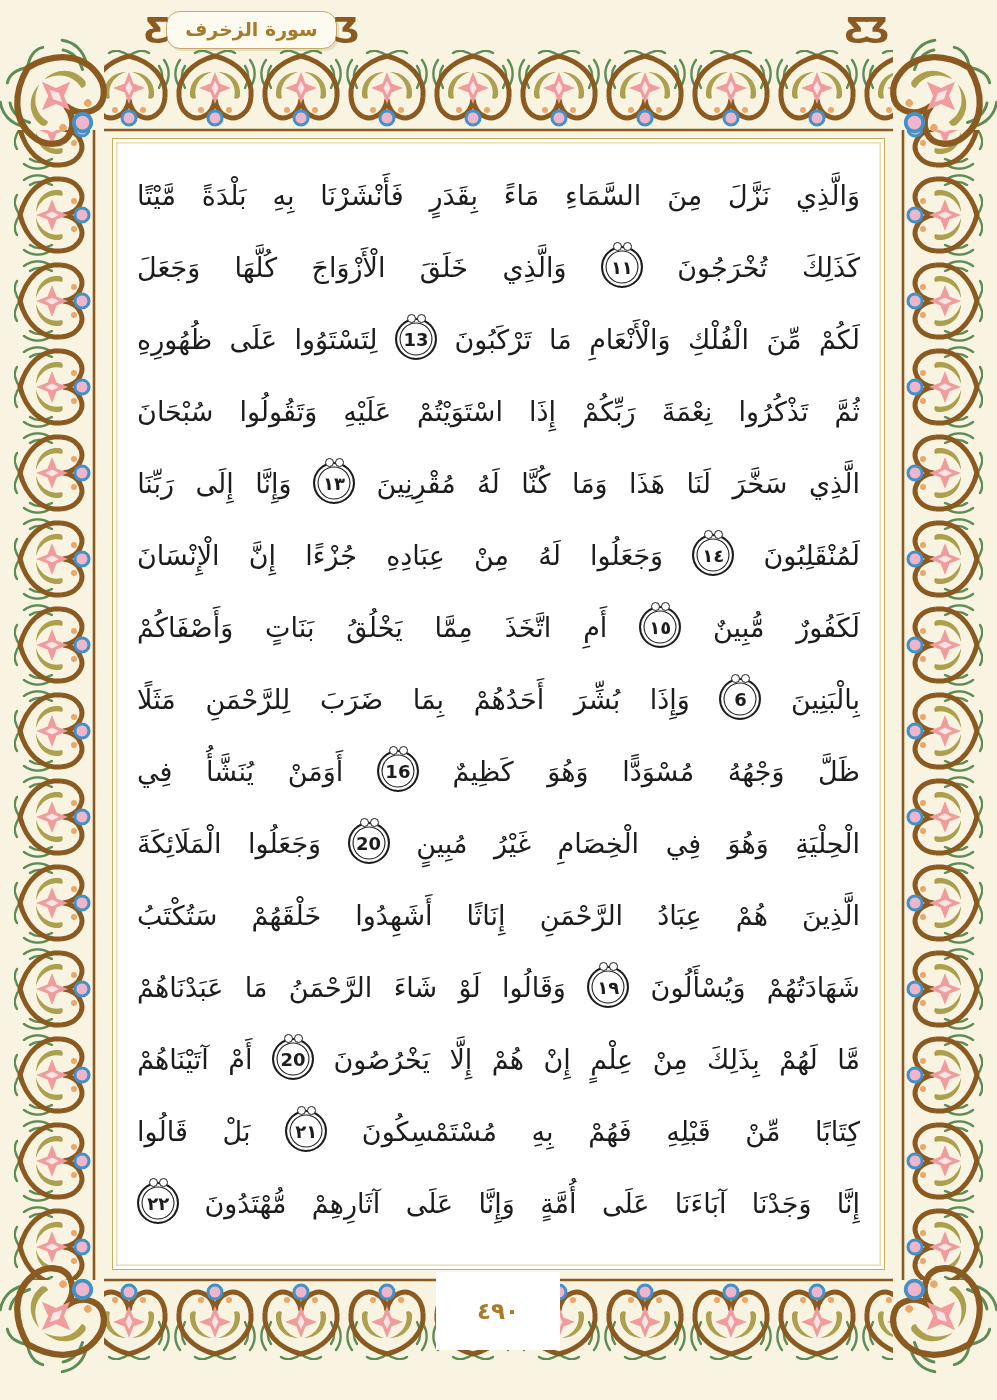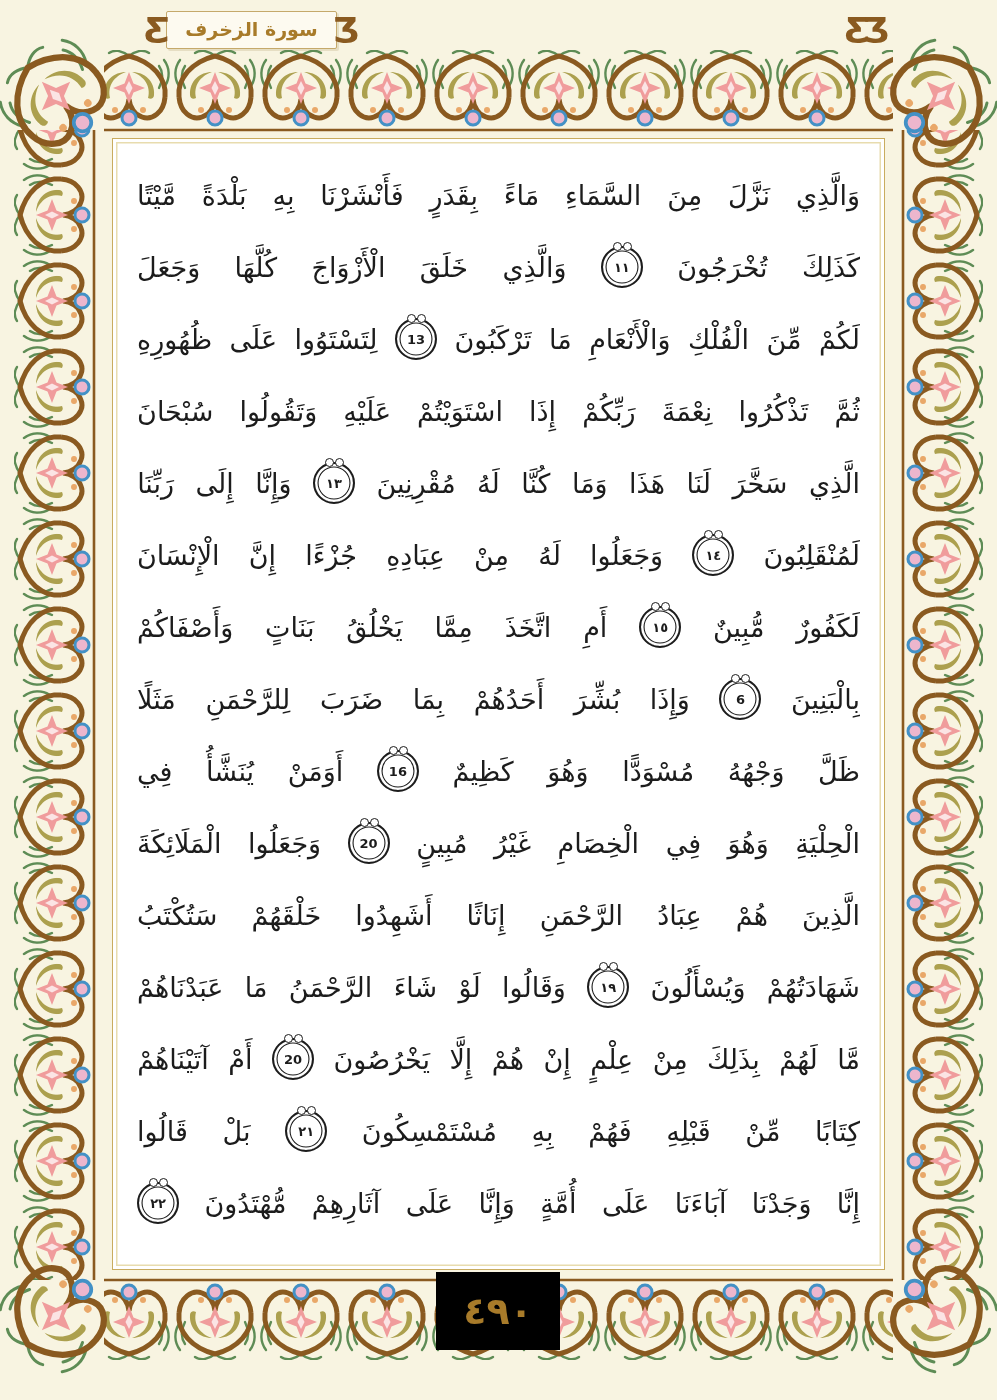--- a/index.html
+++ b/index.html
@@ -6,21 +6,21 @@
   body{width:997px;height:1400px;position:relative;background:var(--page-bg,#F8F4E1);
        font-family:"DejaVu Sans",sans-serif;overflow:hidden;}
   .page{position:absolute;inset:0;}
 
   
   .cartouche{position:absolute;top:8px;display:flex;align-items:center;direction:ltr;height:44px;}
   .cartouche .bracket{color:var(--brown,#8A5A20);font-size:34px;font-weight:700;line-height:1;
        margin:0 -4px;z-index:2;user-select:none;}
   .cartouche .label-box{border:1.3px solid var(--cartouche-border,#C5A96B);
        background:#FDFAF0;color:var(--gold,#A87B2A);font-size:19px;font-weight:700;
-       padding:6px 18px 8px;border-radius:2px;white-space:nowrap;
+       padding:6px 18px 8px;border-radius:14px;white-space:nowrap;
        box-shadow:2px 2px 0 rgba(150,120,60,.18);}
   .cartouche.left{left:148px;}
   .cartouche.right{right:112px;}
 
   
   .border-svg{position:absolute;left:0;top:0;z-index:1;}
   .heart{stroke:var(--brown,#8A5A20);stroke-width:5;fill:none;stroke-linecap:round;}
   .bline{stroke:var(--brown,#8A5A20);stroke-width:2.6;fill:none;}
   .olv{fill:var(--olive,#ACA04E);}
   .pnk{fill:var(--pink,#F09C9C);}
@@ -33,31 +33,31 @@
   .text-frame{position:absolute;left:112px;top:138px;width:771px;height:1130px;
        background:var(--text-bg,#FFFFFF);z-index:2;
        border:1.5px solid var(--frame-line,#C9AC5F);
        box-shadow:inset 0 0 0 3px #fff, inset 0 0 0 4.5px #E8DCAE;}
   .lines{direction:rtl;padding:20px 24px 0;}
   .line{display:flex;justify-content:space-between;align-items:center;height:72px;
        overflow:hidden;color:var(--ink,#1C1C1C);font-size:27px;font-weight:500;}
   .line .w{white-space:nowrap;flex-shrink:1;}
   .vnum{flex-shrink:0;position:relative;width:38px;height:38px;border:2px solid var(--ink,#1C1C1C);
        border-radius:50%;display:inline-flex;align-items:center;justify-content:center;
-       font-size:13px;font-weight:700;background:#fff;
+       font-size:18px;font-weight:700;background:#fff;
        box-shadow:inset 0 0 0 2.5px #fff, inset 0 0 0 3.6px var(--ink,#1C1C1C);}
   .vnum::before,.vnum::after{content:"";position:absolute;top:-6px;width:7px;height:7px;
        border:1.6px solid var(--ink,#1C1C1C);border-radius:50%;background:#fff;}
   .vnum::before{left:50%;margin-left:-9px;}
   .vnum::after{left:50%;margin-left:1px;}
 
   
   .page-number{position:absolute;left:436px;top:1272px;width:124px;height:78px;z-index:3;
-       background:#000000;display:flex;align-items:center;justify-content:center;
-       color:var(--gold,#A87B2A);font-size:38px;font-weight:700;}
+       background:#ffffff;display:flex;align-items:center;justify-content:center;
+       color:var(--gold,#A87B2A);font-size:23px;font-weight:700;}
 </style>
 </head>
 <body>
 
 <div class="page">
 
   <div class="cartouche left">
     <span class="bracket">Ƹ</span>
     <span class="label-box">سورة الزخرف</span>
     <span class="bracket">Ʒ</span>

